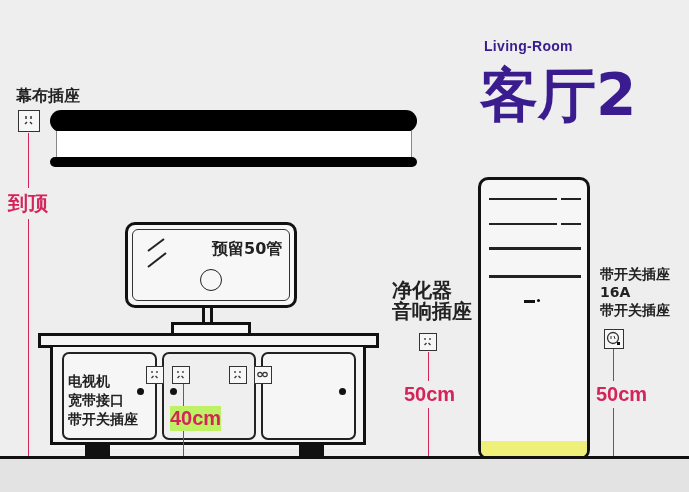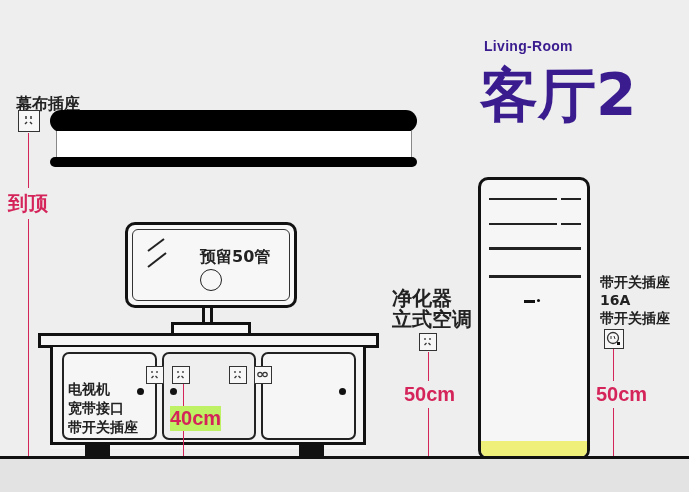--- a/index.html
+++ b/index.html
@@ -1,20 +1,20 @@
 <!DOCTYPE html>
 <html><head>
 <meta charset="utf-8">
 <style>
   html,body{margin:0;padding:0;}
   body{width:689px;height:492px;overflow:hidden;background:#eeeeee;font-family:"DejaVu Sans","Liberation Sans",sans-serif;position:relative;}
   .abs{position:absolute;}
   .title-en{left:484px;top:38px;font-size:14px;font-weight:bold;color:#3a1c8f;letter-spacing:0.3px;font-family:"Liberation Sans",sans-serif;}
   .title-cn{left:480px;top:60px;font-size:58px;font-weight:bold;color:#3a1c8f;line-height:70px;font-family:"DejaVu Sans",sans-serif;}
-  .label{color:#222;font-weight:bold;font-size:15px;line-height:19px;margin-top:8px;}
+  .label{color:#222;font-weight:bold;font-size:15px;line-height:19px;}
   .red{color:#d4245a;font-weight:bold;font-size:20px;font-family:"Liberation Sans",sans-serif;}
   .vline{width:0;border-left:1.5px solid #d4245a;}
   .socket{width:18px;height:18px;border:1.5px solid #333;background:#f7f7f7;box-sizing:border-box;}
   .socket svg{display:block;}
   .floor{left:0;top:456px;width:689px;height:3px;background:#111;}
   .below{left:0;top:459px;width:689px;height:33px;background:#e3e3e3;}
 </style>
 </head>
 <body>
 
@@ -36,21 +36,21 @@
 <div class="abs" style="left:50px;top:110px;width:367px;height:22px;background:#000;border-radius:11px;"></div>
 <div class="abs" style="left:56px;top:131px;width:354px;height:27px;background:#fff;border-left:1px solid #888;border-right:1px solid #888;"></div>
 <div class="abs" style="left:50px;top:157px;width:367px;height:10px;background:#000;border-radius:5px;"></div>
 
 <div class="abs" style="left:125px;top:222px;width:172px;height:86px;border:3.5px solid #111;border-radius:10px;background:#f7f7f7;box-sizing:border-box;">
   <div class="abs" style="left:4px;top:4px;right:4px;bottom:4px;border:1.5px solid #333;border-radius:6px;"></div>
   <svg class="abs" style="left:16px;top:12px;" width="26" height="36" viewBox="0 0 26 36">
       <line x1="4" y1="14" x2="20" y2="2" stroke="#222" stroke-width="2"></line>
       <line x1="4" y1="30" x2="22" y2="16" stroke="#222" stroke-width="2"></line>
     </svg>
-  <div class="abs label" style="left:72px;top:14px;font-size:16px;white-space:nowrap;">预留50管</div>
+  <div class="abs label" style="left:84px;top:14px;font-size:16px;white-space:nowrap;">预留50管</div>
   <div class="abs" style="left:72px;top:44px;width:22px;height:22px;border:1.8px solid #222;border-radius:50%;box-sizing:border-box;"></div>
 </div>
 <div class="abs" style="left:202px;top:308px;width:11px;height:15px;border-left:3px solid #111;border-right:3px solid #111;box-sizing:border-box;"></div>
 <div class="abs" style="left:171px;top:322px;width:80px;height:12px;border:3px solid #111;border-bottom:none;box-sizing:border-box;background:#f7f7f7;"></div>
 
 <div class="abs" style="left:38px;top:333px;width:341px;height:15px;border:3px solid #111;box-sizing:border-box;background:#f4f4f4;"></div>
 <div class="abs" style="left:50px;top:347px;width:316px;height:98px;border:3px solid #111;border-top:none;box-sizing:border-box;background:#f4f4f4;"></div>
 <div class="abs" style="left:62px;top:352px;width:95px;height:88px;border:2px solid #222;border-radius:7px;box-sizing:border-box;background:#f6f6f6;"></div>
 <div class="abs" style="left:162px;top:352px;width:94px;height:88px;border:2px solid #222;border-radius:7px;box-sizing:border-box;background:#efefef;"></div>
 <div class="abs" style="left:261px;top:352px;width:95px;height:88px;border:2px solid #222;border-radius:7px;box-sizing:border-box;background:#f6f6f6;"></div>
@@ -96,21 +96,21 @@
       <circle cx="5" cy="7.5" r="2.2" fill="none" stroke="#333" stroke-width="1.2"></circle>
       <circle cx="10" cy="7.5" r="2.2" fill="none" stroke="#333" stroke-width="1.2"></circle>
     </svg>
 </div>
 
 <div class="abs vline" style="left:183px;top:384px;height:72px;"></div>
 <div class="abs red" style="left:170px;top:406px;background:#bef264;padding:1px 0;">40cm</div>
 
 <div class="abs label" style="left:392px;top:280px;font-size:20px;line-height:21px;">
   <div>净化器</div>
-  <div>立式空调</div>
+  <div>音响插座</div>
 </div>
 <div class="abs socket" style="left:419px;top:333px;">
   <svg width="15" height="15" viewBox="0 0 15 15">
       <line x1="5" y1="4" x2="5" y2="6" stroke="#333" stroke-width="1.3"></line>
       <line x1="10" y1="4" x2="10" y2="6" stroke="#333" stroke-width="1.3"></line>
       <line x1="4.5" y1="11" x2="6.5" y2="9" stroke="#333" stroke-width="1.3"></line>
       <line x1="10.5" y1="11" x2="8.5" y2="9" stroke="#333" stroke-width="1.3"></line>
     </svg>
 </div>
 <div class="abs vline" style="left:428px;top:352px;height:104px;"></div>

